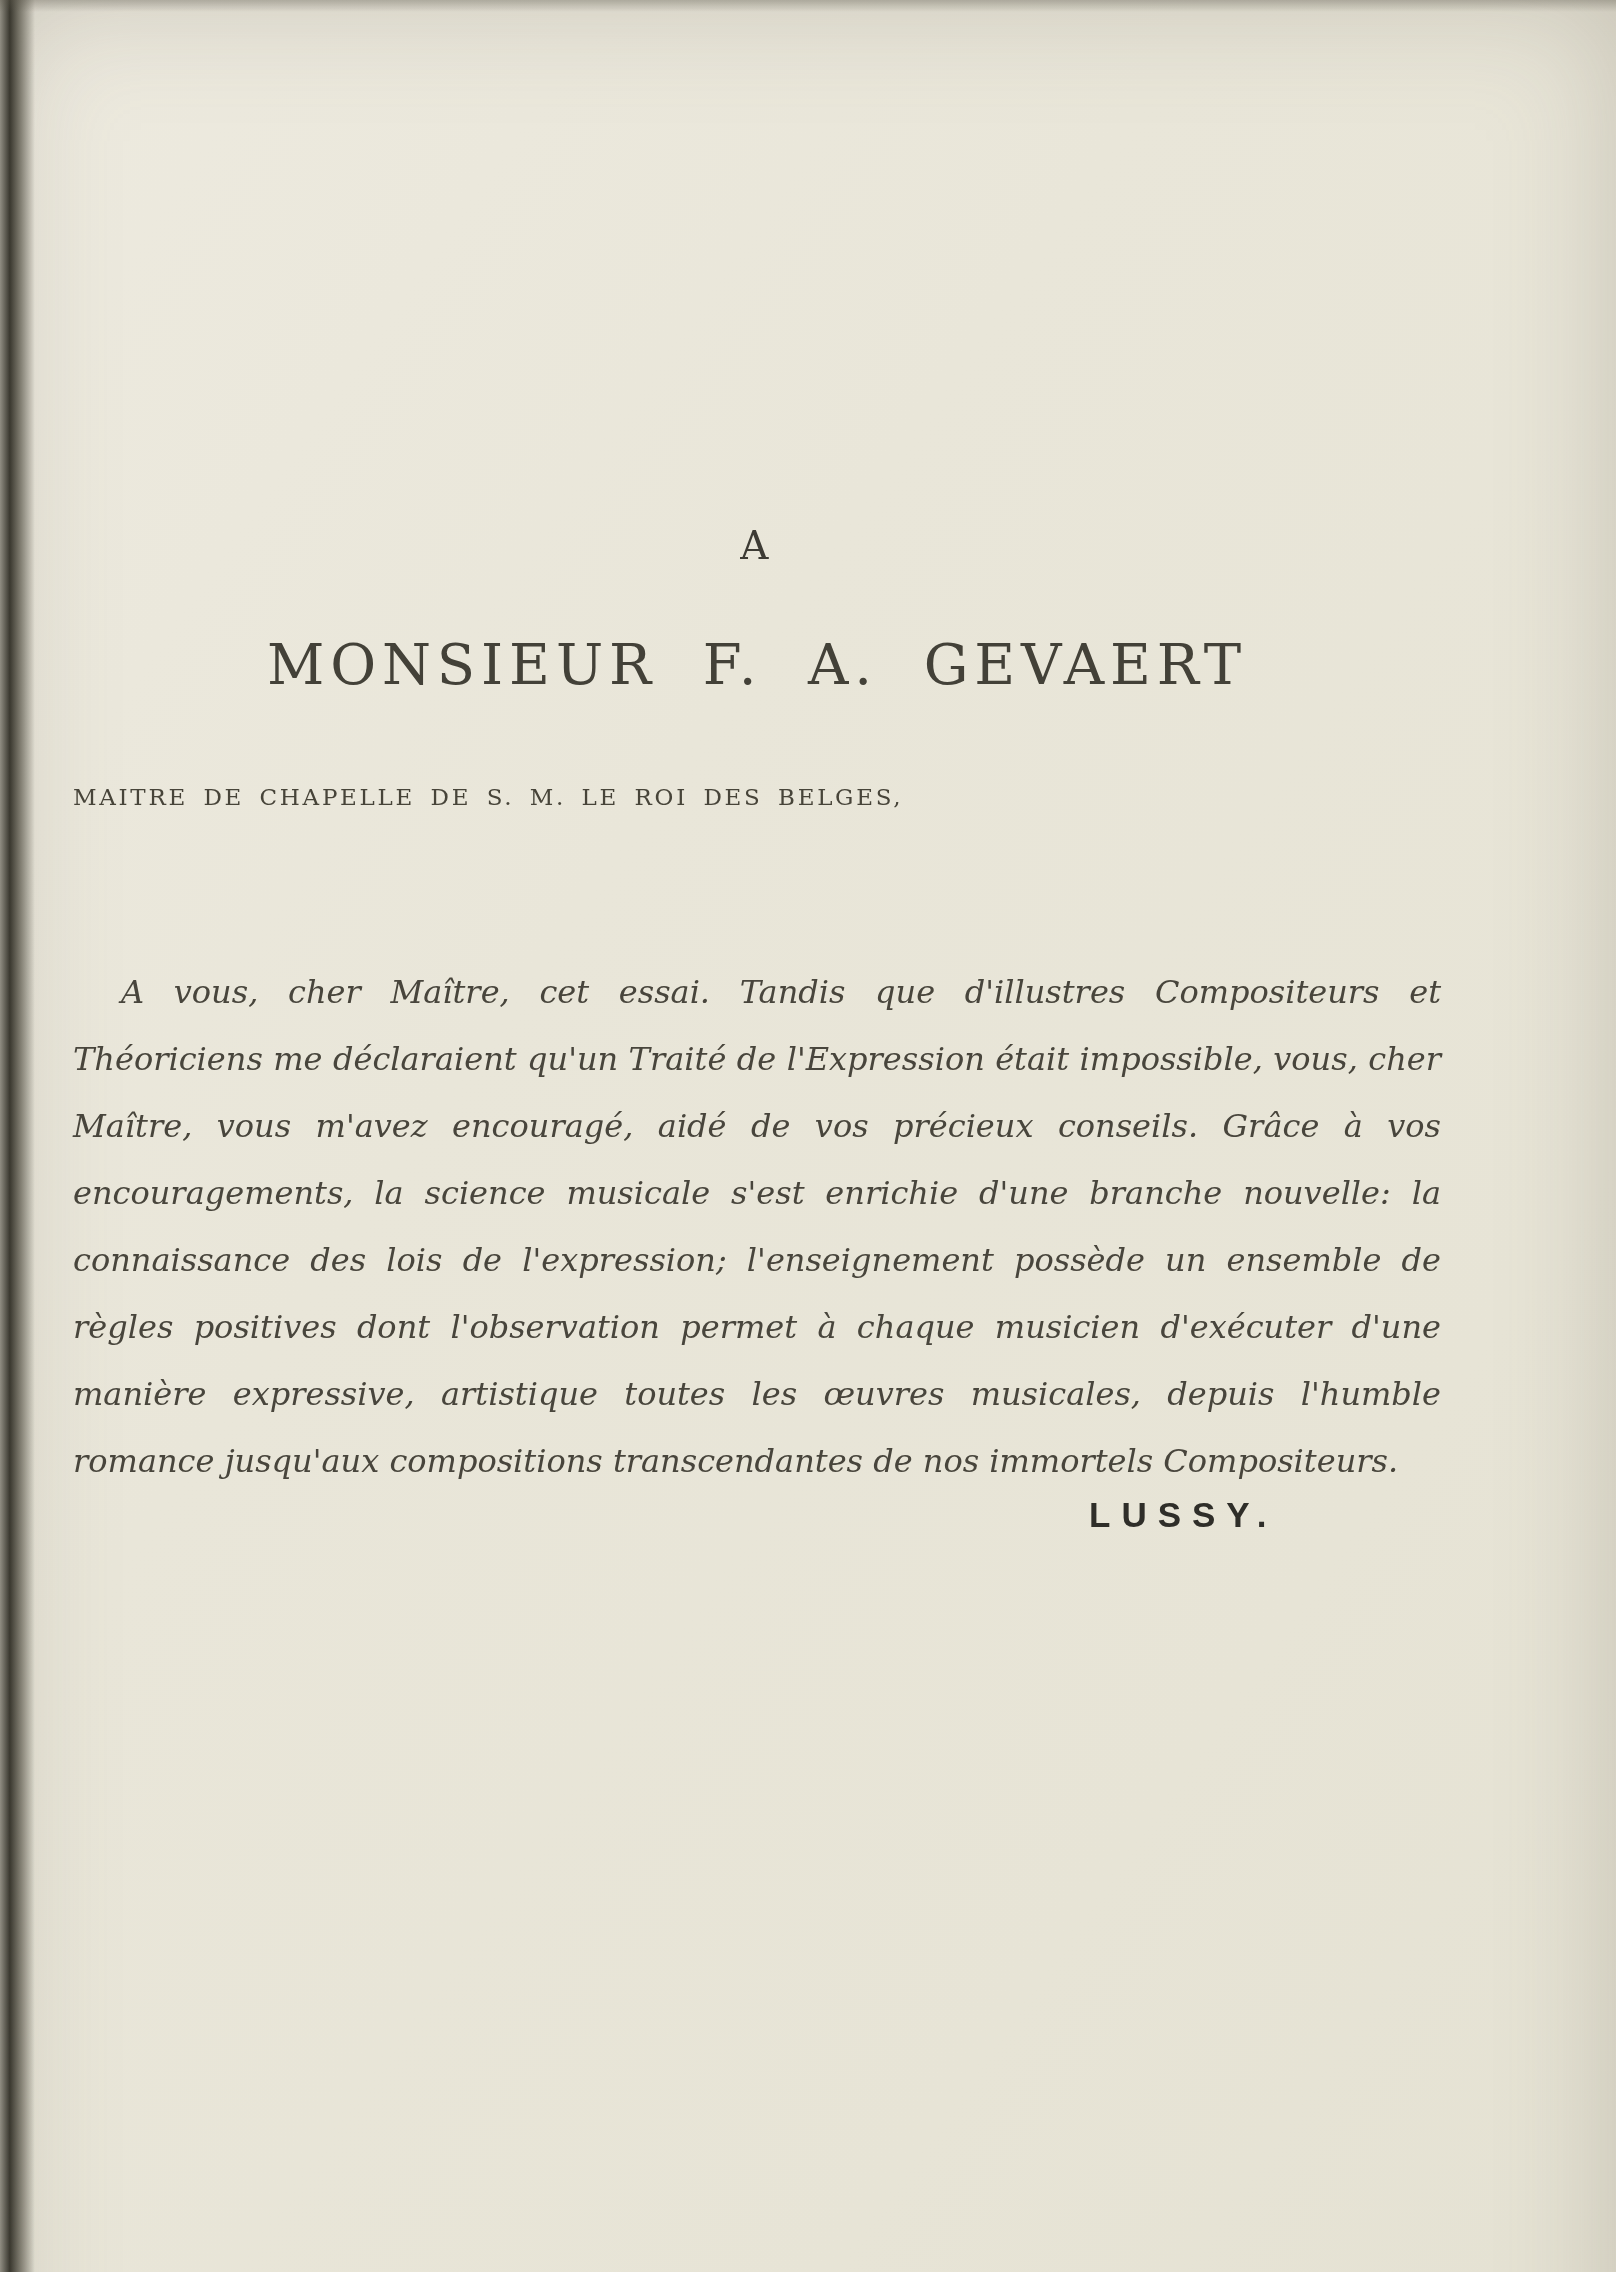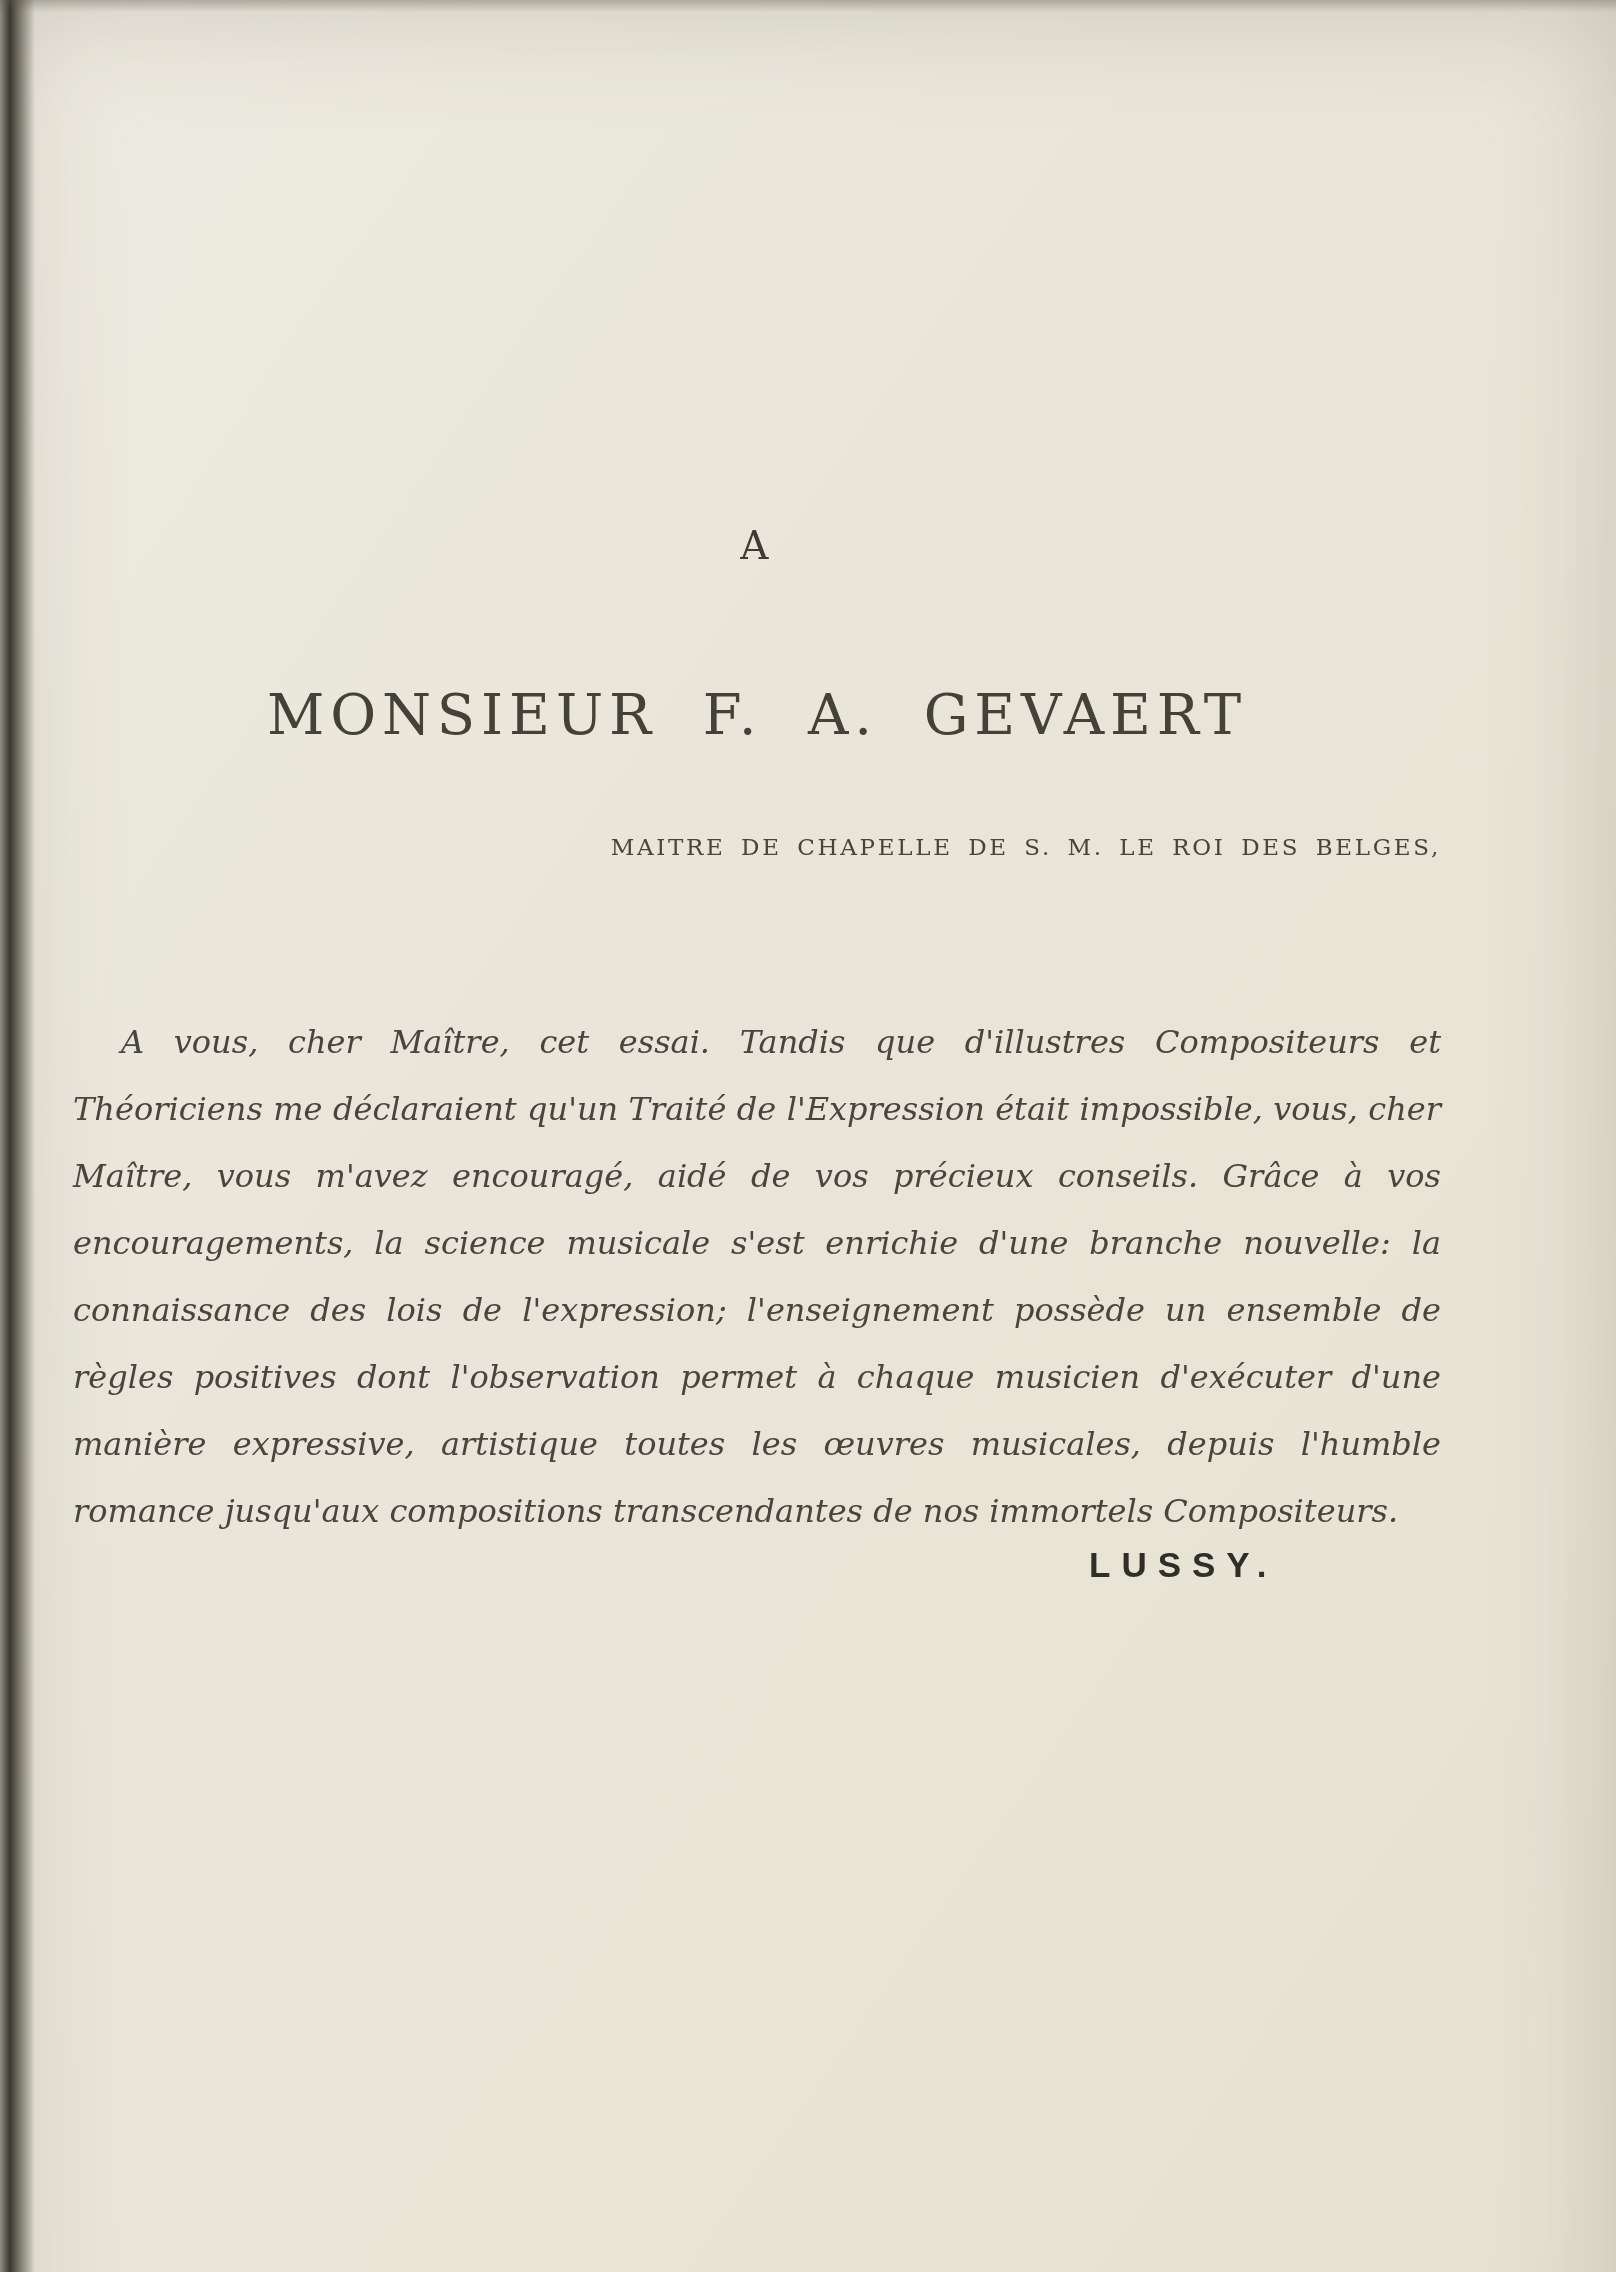--- a/index.html
+++ b/index.html
@@ -31,32 +31,32 @@
 
   .ded-a {
     margin-top:523px;
     text-align:center;
     font-size:39px;
     letter-spacing:5.5px;
     color:#3d3b34;
   }
 
   .title {
-    margin-top:114px;
+    margin-top:64px;
     text-align:center;
     font-weight:normal;
     font-size:56px;
     letter-spacing:0.105em;
     word-spacing:22px;
     color:#434138;
   }
 
   .subtitles {
     margin-top:75px;
-    text-align:right;
+    text-align:left;
     color:#474439;
   }
   .subtitle-line {
     font-size:23px;
     letter-spacing:2.7px;
     word-spacing:5.5px;
     line-height:51px;
     white-space:nowrap;
   }
 

